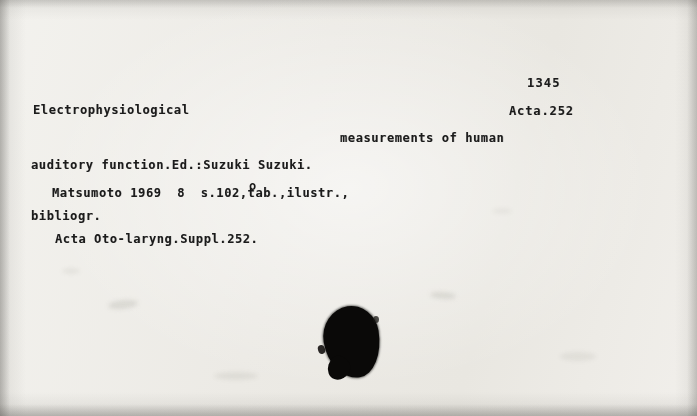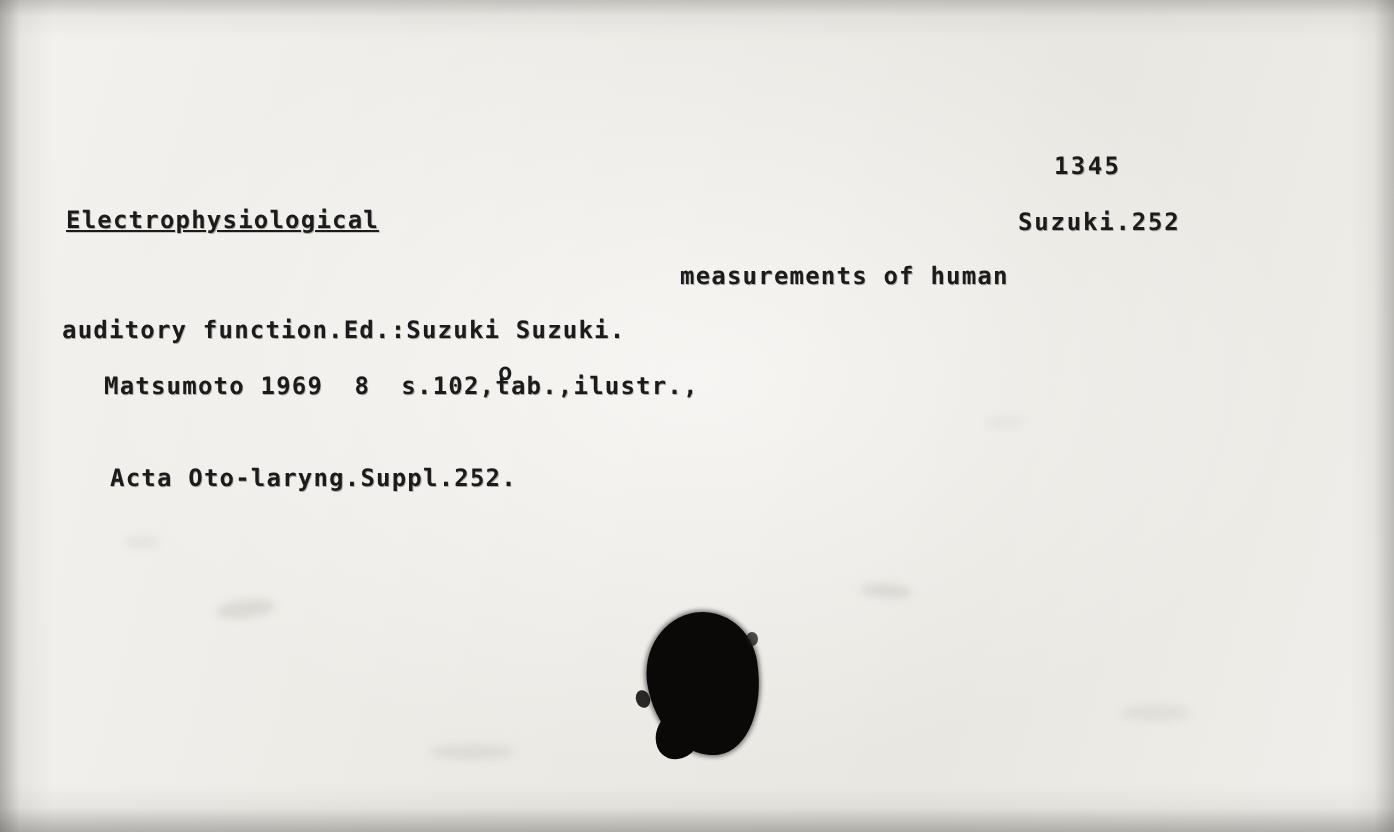--- a/index.html
+++ b/index.html
@@ -59,21 +59,20 @@
     letter-spacing: 1.2px;
   }
   .suppl-right {
     left: 509px;
     top: 104px;
     letter-spacing: 0.9px;
   }
   .title-line1 {
     left: 33px;
     top: 103px;
-    text-decoration: underline;
   }
   .title-line2 {
     left: 340px;
     top: 131px;
     text-align: right;
   }
   .title-line3 {
     left: 31px;
     top: 158px;
   }
@@ -180,26 +179,27 @@
 
   <div class="smudge s1"></div>
   <div class="smudge s2"></div>
   <div class="smudge s3"></div>
   <div class="smudge s4"></div>
   <div class="smudge s5"></div>
   <div class="smudge s6"></div>
 
   <div class="text-layer">
     <div class="line catalog-number">1345</div>
-    <div class="line suppl-right">Suzuki.252</div>
+    <div class="line suppl-right">Acta.252</div>
     <div class="line title-line1">Electrophysiological</div>
     <div class="line title-line2">measurements of human</div>
     <div class="line title-line3">auditory function.Ed.:Suzuki Suzuki.</div>
     <div class="line imprint-line">Matsumoto 1969  8  s.102,tab.,ilustr.,</div>
     <div class="degree-sup">o</div>
+    <div class="line bibliogr-line">bibliogr.</div>
     <div class="line series-line">Acta Oto-laryng.Suppl.252.</div>
   </div>
 
   <div class="ink-blot"></div>
   <div class="ink-tail"></div>
   <div class="ink-speck1"></div>
   <div class="ink-speck2"></div>
 
   <div class="edge-dark edge-left"></div>
   <div class="edge-dark edge-right"></div>

